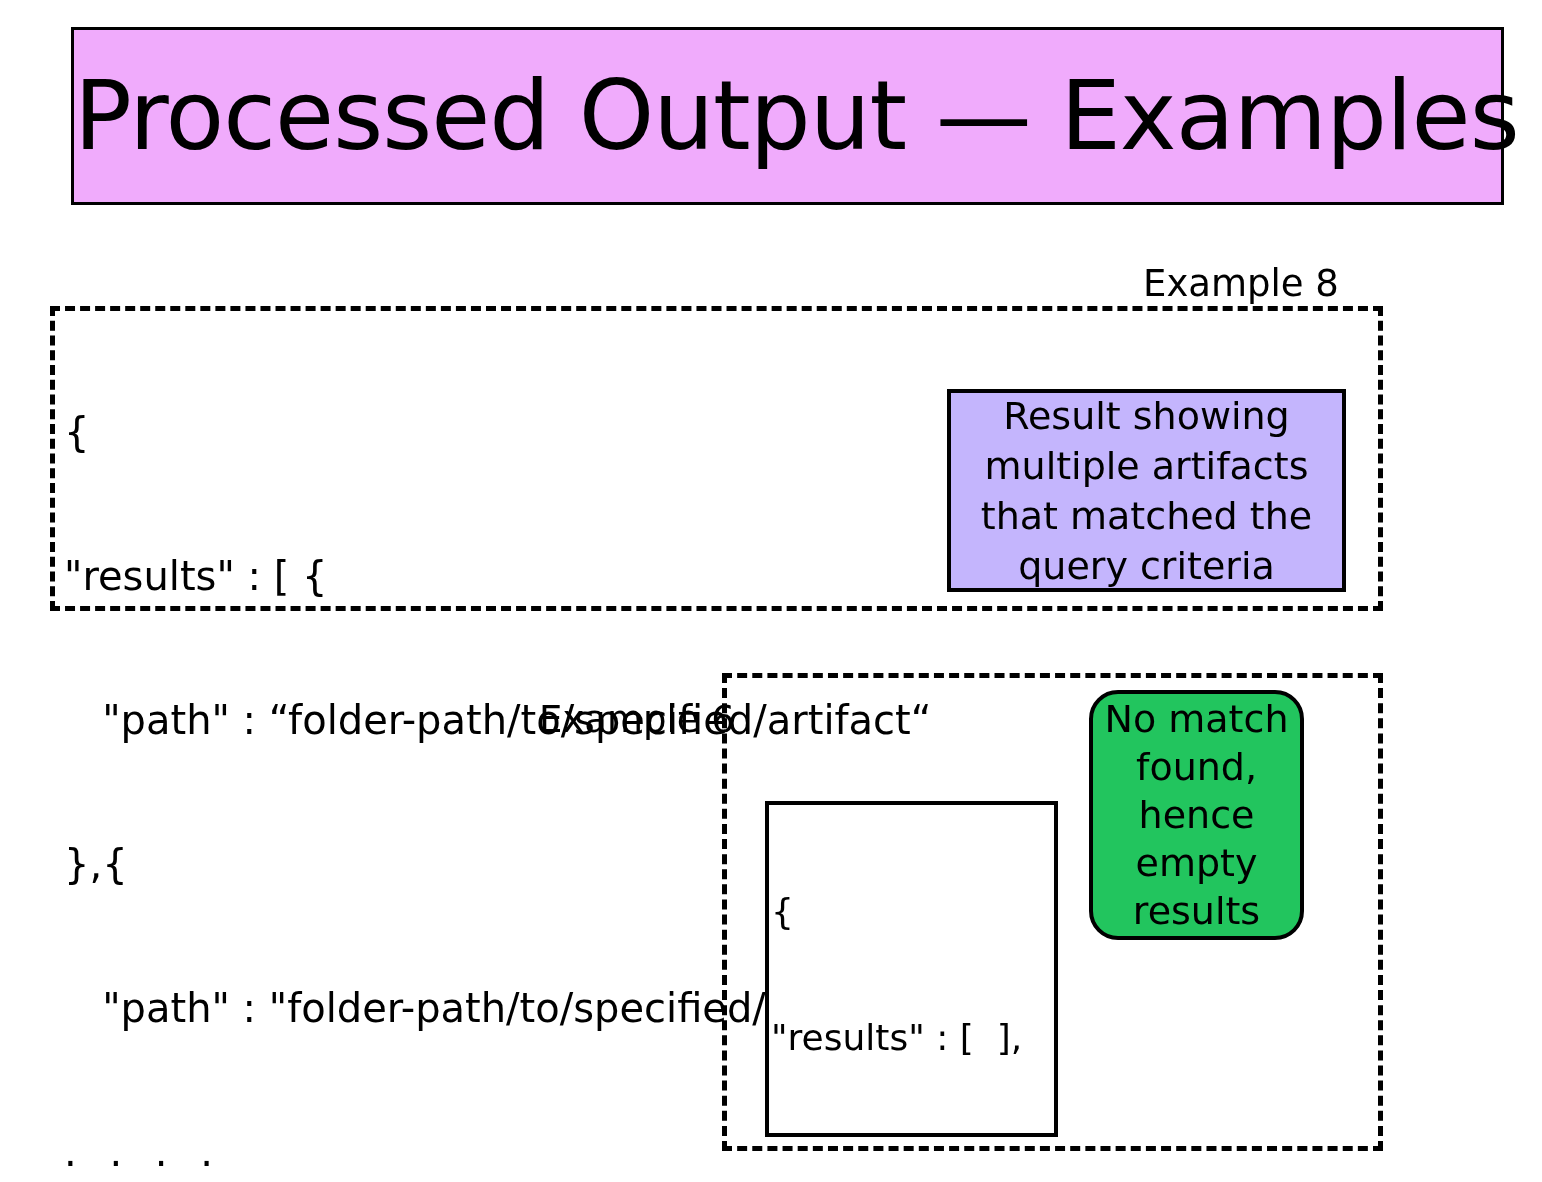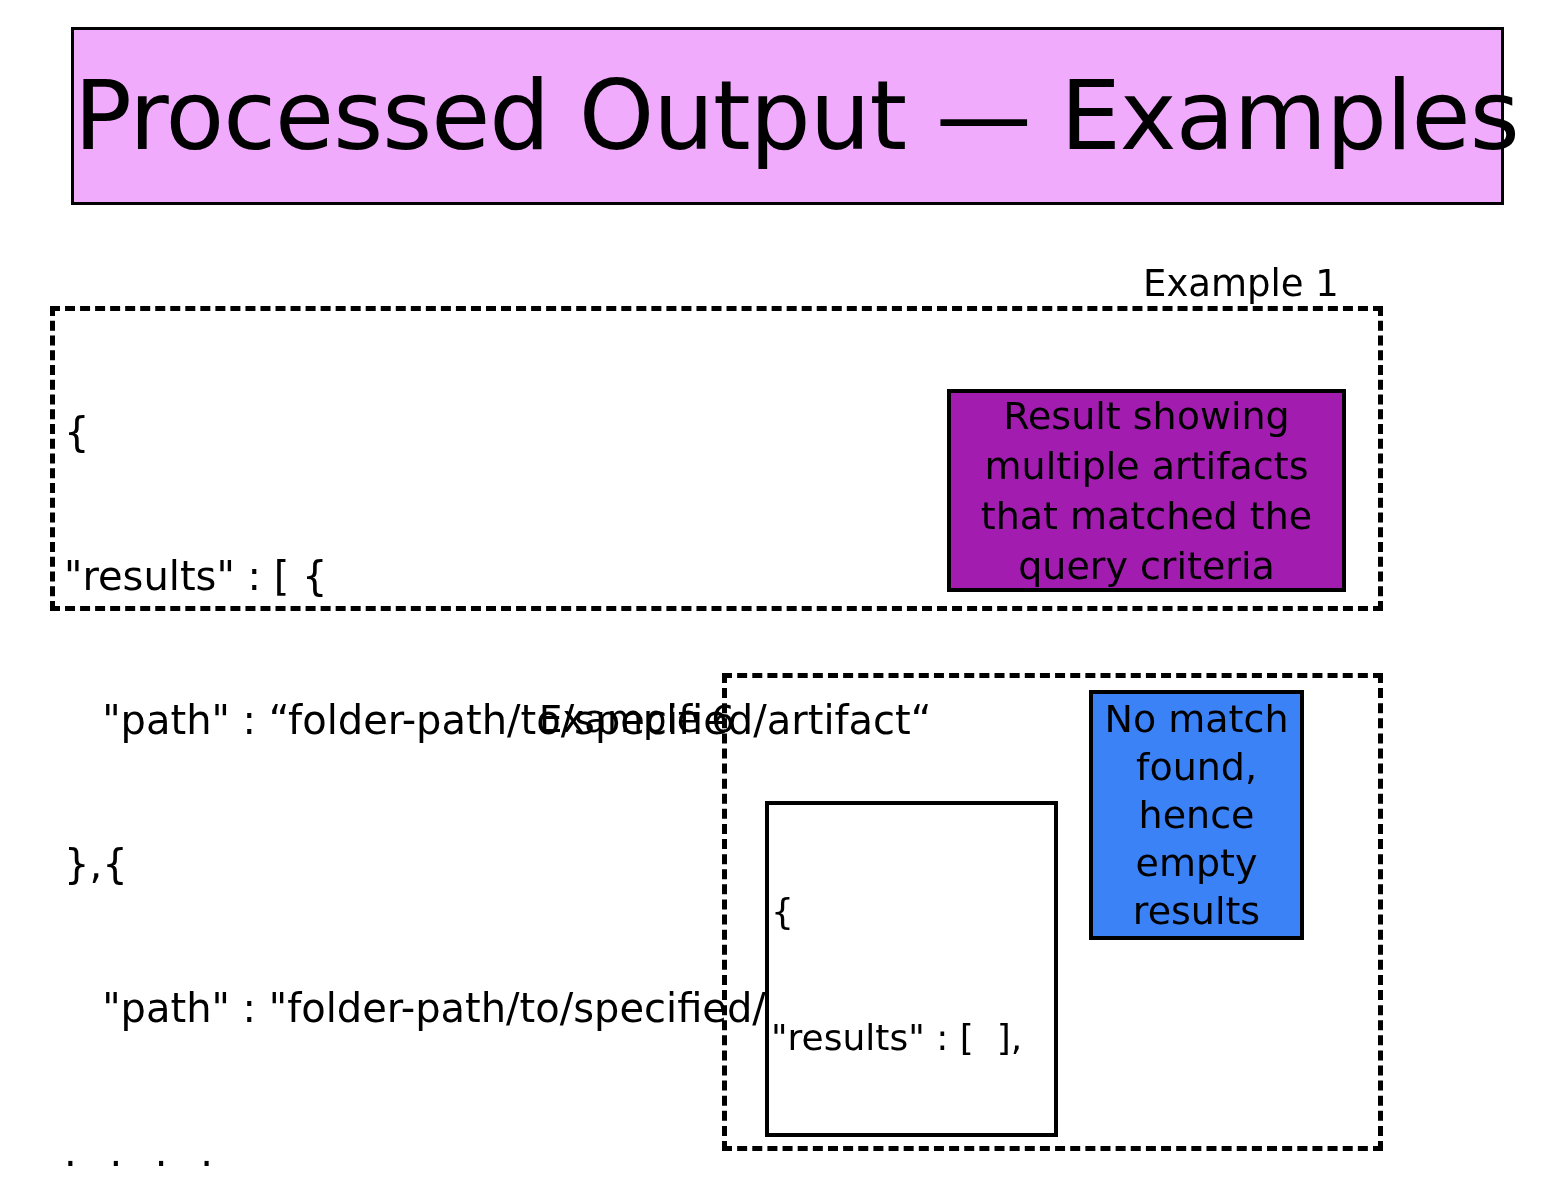--- a/index.html
+++ b/index.html
@@ -149,34 +149,34 @@
   }
   .callout-text { white-space: pre-line; }
 </style>
 </head>
 <body>
 
 <div id="title-box">
   <div id="title-text">Processed Output — Examples</div>
 </div>
 
-<div id="example1-label" class="example-label">Example 1</div>
+<div id="example1-label" class="example-label">Example 8</div>
 
 <div id="example1-box" class="dotted-box"></div>
 
 <div id="example1-code" class="code-block">
   <div class="code-line">{</div>
   <div class="code-line">"results" : [ {</div>
   <div class="code-line">   "path" : “folder-path/to/specified/artifact“</div>
   <div class="code-line">},{</div>
   <div class="code-line">   "path" : "folder-path/to/specified/artifact"</div>
   <div class="code-line dots">. . . .  </div>
 </div>
 
-<div id="callout-1" class="callout" style="background: #a21caf; border-color: rgb(0, 0, 0);">
+<div id="callout-1" class="callout" style="background: #c4b5fd; border-color: rgb(0, 0, 0);">
   <span class="callout-text">Result showing
 multiple artifacts
 that matched the
 query criteria</span>
 </div>
 
 <div id="example2-label" class="example-label">Example 6</div>
 
 <div id="example2-box" class="dotted-box"></div>
 
@@ -186,19 +186,19 @@
     <div class="code-line">"results" : [  ],</div>
     
     
     
     
     
     
   </div>
 </div>
 
-<div id="callout-2" class="callout" style="background: #3b82f6; border-color: rgb(0, 0, 0);">
+<div id="callout-2" class="callout" style="background: #22c55e; border-color: rgb(0, 0, 0); border-radius: 29px;">
   <span class="callout-text">No match
 found,
 hence
 empty
 results</span>
 </div>
 
 </body></html>

